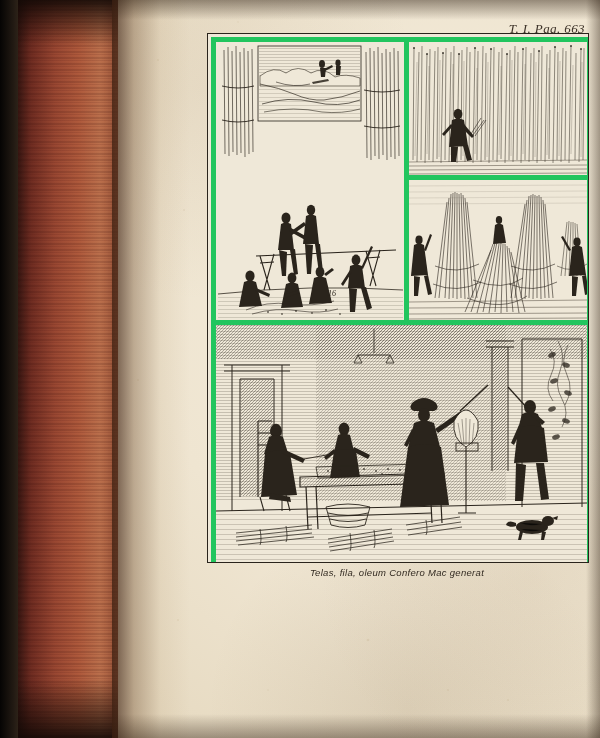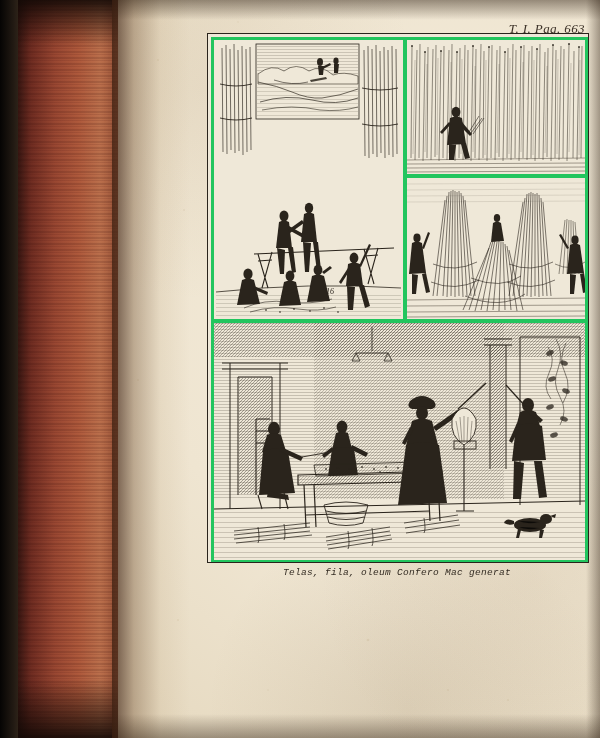--- a/index.html
+++ b/index.html
@@ -151,36 +151,36 @@
     position: absolute;
     left: 0; top: 0;
     width: 380px; height: 528px;
     border: 1.1px solid #2a241c;
     background: #efe8d8;
     overflow: hidden;
   }
 
   .panel {
     position: absolute;
-    border: 3px solid #22c55e;
+    border: 5px solid #22c55e;
     overflow: hidden;
     background: #efe8d8;
   }
   .p-topleft   { left: 3px;   top: 3px;   width: 189px; height: 279px; }
   .p-topright  { left: 196px; top: 3px;   width: 178px; height: 134px; }
   .p-midright  { left: 196px; top: 141px; width: 178px; height: 141px; }
   .p-bottom    { left: 3px;   top: 286px; width: 371px; height: 237px; }
 
   .caption {
     position: absolute;
     left: 0;
     top: 534px;
     width: 380px;
     text-align: center;
-    font-family: Liberation Mono, monospace;
+    font-family: Liberation Sans, sans-serif;
     font-style: italic;
     font-size: 9.5px;
     color: #332b22;
     letter-spacing: .3px;
   }
 
   svg { display: block; }
 </style>
 </head>
 <body>

